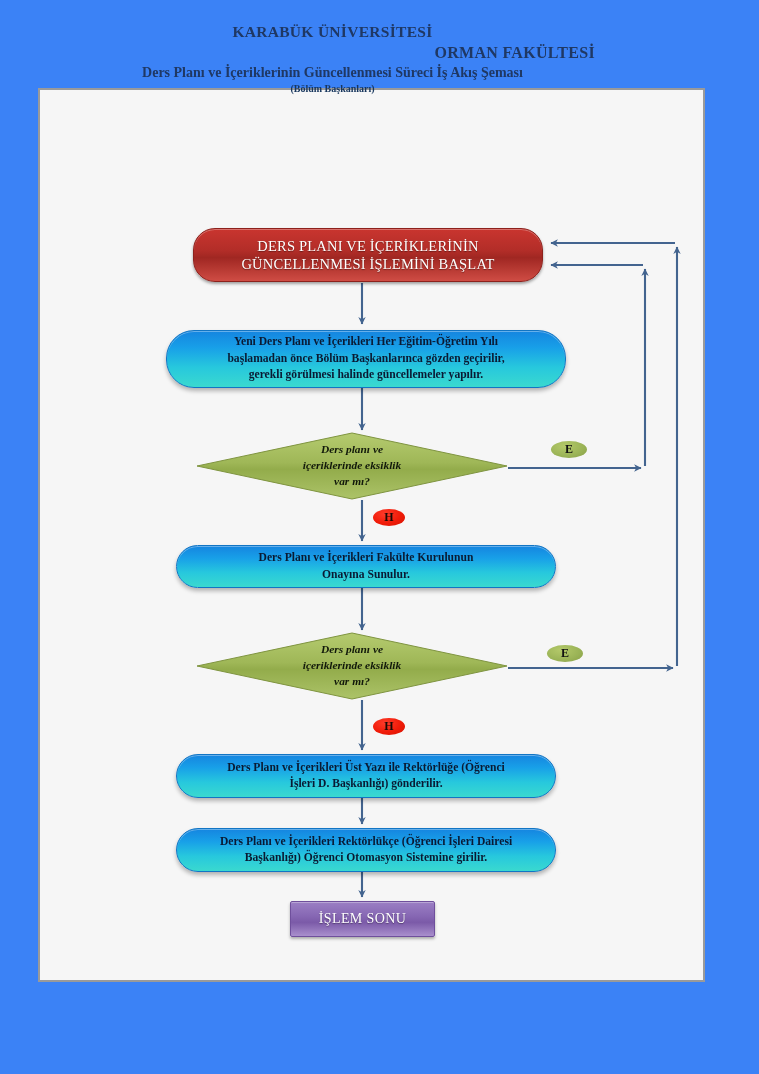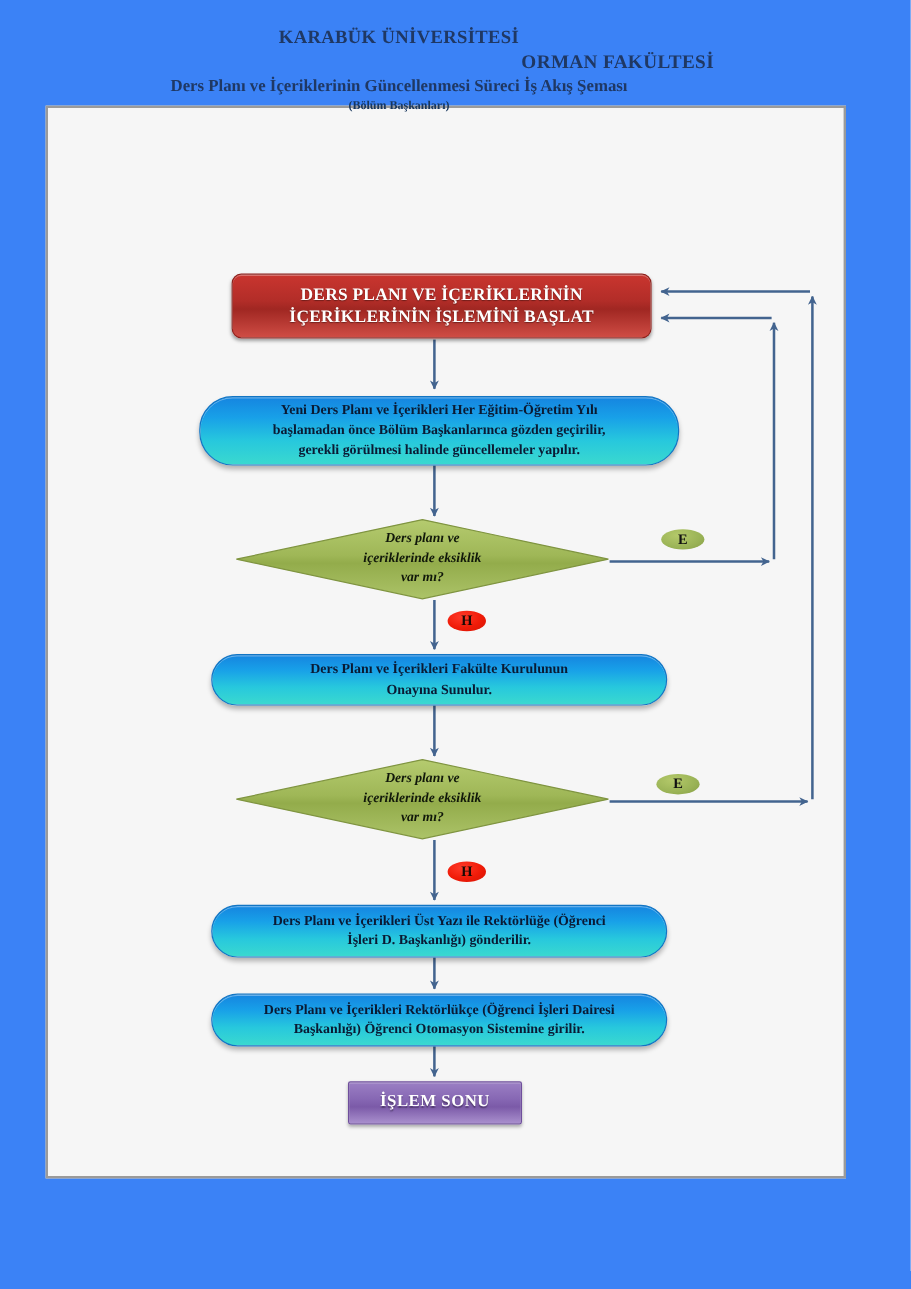--- a/index.html
+++ b/index.html
@@ -51,26 +51,26 @@
     position: absolute;
     box-sizing: border-box;
     display: flex;
     align-items: center;
     justify-content: center;
     text-align: center;
   }
 
   
   .term-start {
-    border-radius: 8px;
+    border-radius: 22px;
     background: linear-gradient(180deg, #c9352f 0%, #b22d28 42%, #a02722 55%, #cf4c44 100%);
     border: 1px solid #8d211c;
     box-shadow: 0 2px 3px rgba(0,0,0,.35), inset 0 1px 0 rgba(255,255,255,.30);
     color: #ffffff;
-    font-weight: bold;
+    font-weight: normal;
     font-size: 14.5px;
     line-height: 1.25;
     letter-spacing: .2px;
     text-shadow: 0 1px 1px rgba(0,0,0,.4);
     justify-content: center;
   }
 
   
   .proc {
     border-radius: 28px;
@@ -84,21 +84,21 @@
     padding: 0 26px;
   }
 
   
   .term-end {
     border-radius: 2px;
     background: linear-gradient(180deg, #9b7fc4 0%, #8768b4 40%, #7b5aa8 60%, #a98fcd 100%);
     border: 1px solid #6f4f9c;
     box-shadow: 0 2px 3px rgba(0,0,0,.30), inset 0 1px 0 rgba(255,255,255,.30);
     color: #ffffff;
-    font-weight: bold;
+    font-weight: normal;
     font-size: 14px;
     letter-spacing: .4px;
     text-shadow: 0 1px 1px rgba(0,0,0,.35);
   }
 
   
   .decision { pointer-events: none; font-style: italic; }
   .decision svg { position: absolute; left: 0; top: 0; }
   .decision .dtext {
     position: absolute;
@@ -184,21 +184,21 @@
 
       <line x1="508" y1="668" x2="673" y2="668" marker-end="url(#ah)"></line>
       <line x1="677" y1="666" x2="677" y2="247" marker-end="url(#ah)"></line>
       <line x1="675" y1="243" x2="551" y2="243" marker-end="url(#ah)"></line>
     </g>
   </svg>
 
   <div class="node term-start" style="left:193px; top:228px; width:350px; height:54px;">
     <div>
       <div>DERS PLANI VE İÇERİKLERİNİN</div>
-      <div>İÇERİKLERİNİN İŞLEMİNİ BAŞLAT</div>
+      <div>GÜNCELLENMESİ İŞLEMİNİ BAŞLAT</div>
     </div>
   </div>
 
   <div class="node proc" style="left:166px; top:330px; width:400px; height:58px;">
     <div>
       <div>Yeni Ders Planı ve İçerikleri Her Eğitim-Öğretim Yılı</div>
       <div>başlamadan önce Bölüm Başkanlarınca gözden geçirilir,</div>
       <div>gerekli görülmesi halinde güncellemeler yapılır.</div>
     </div>
   </div>

